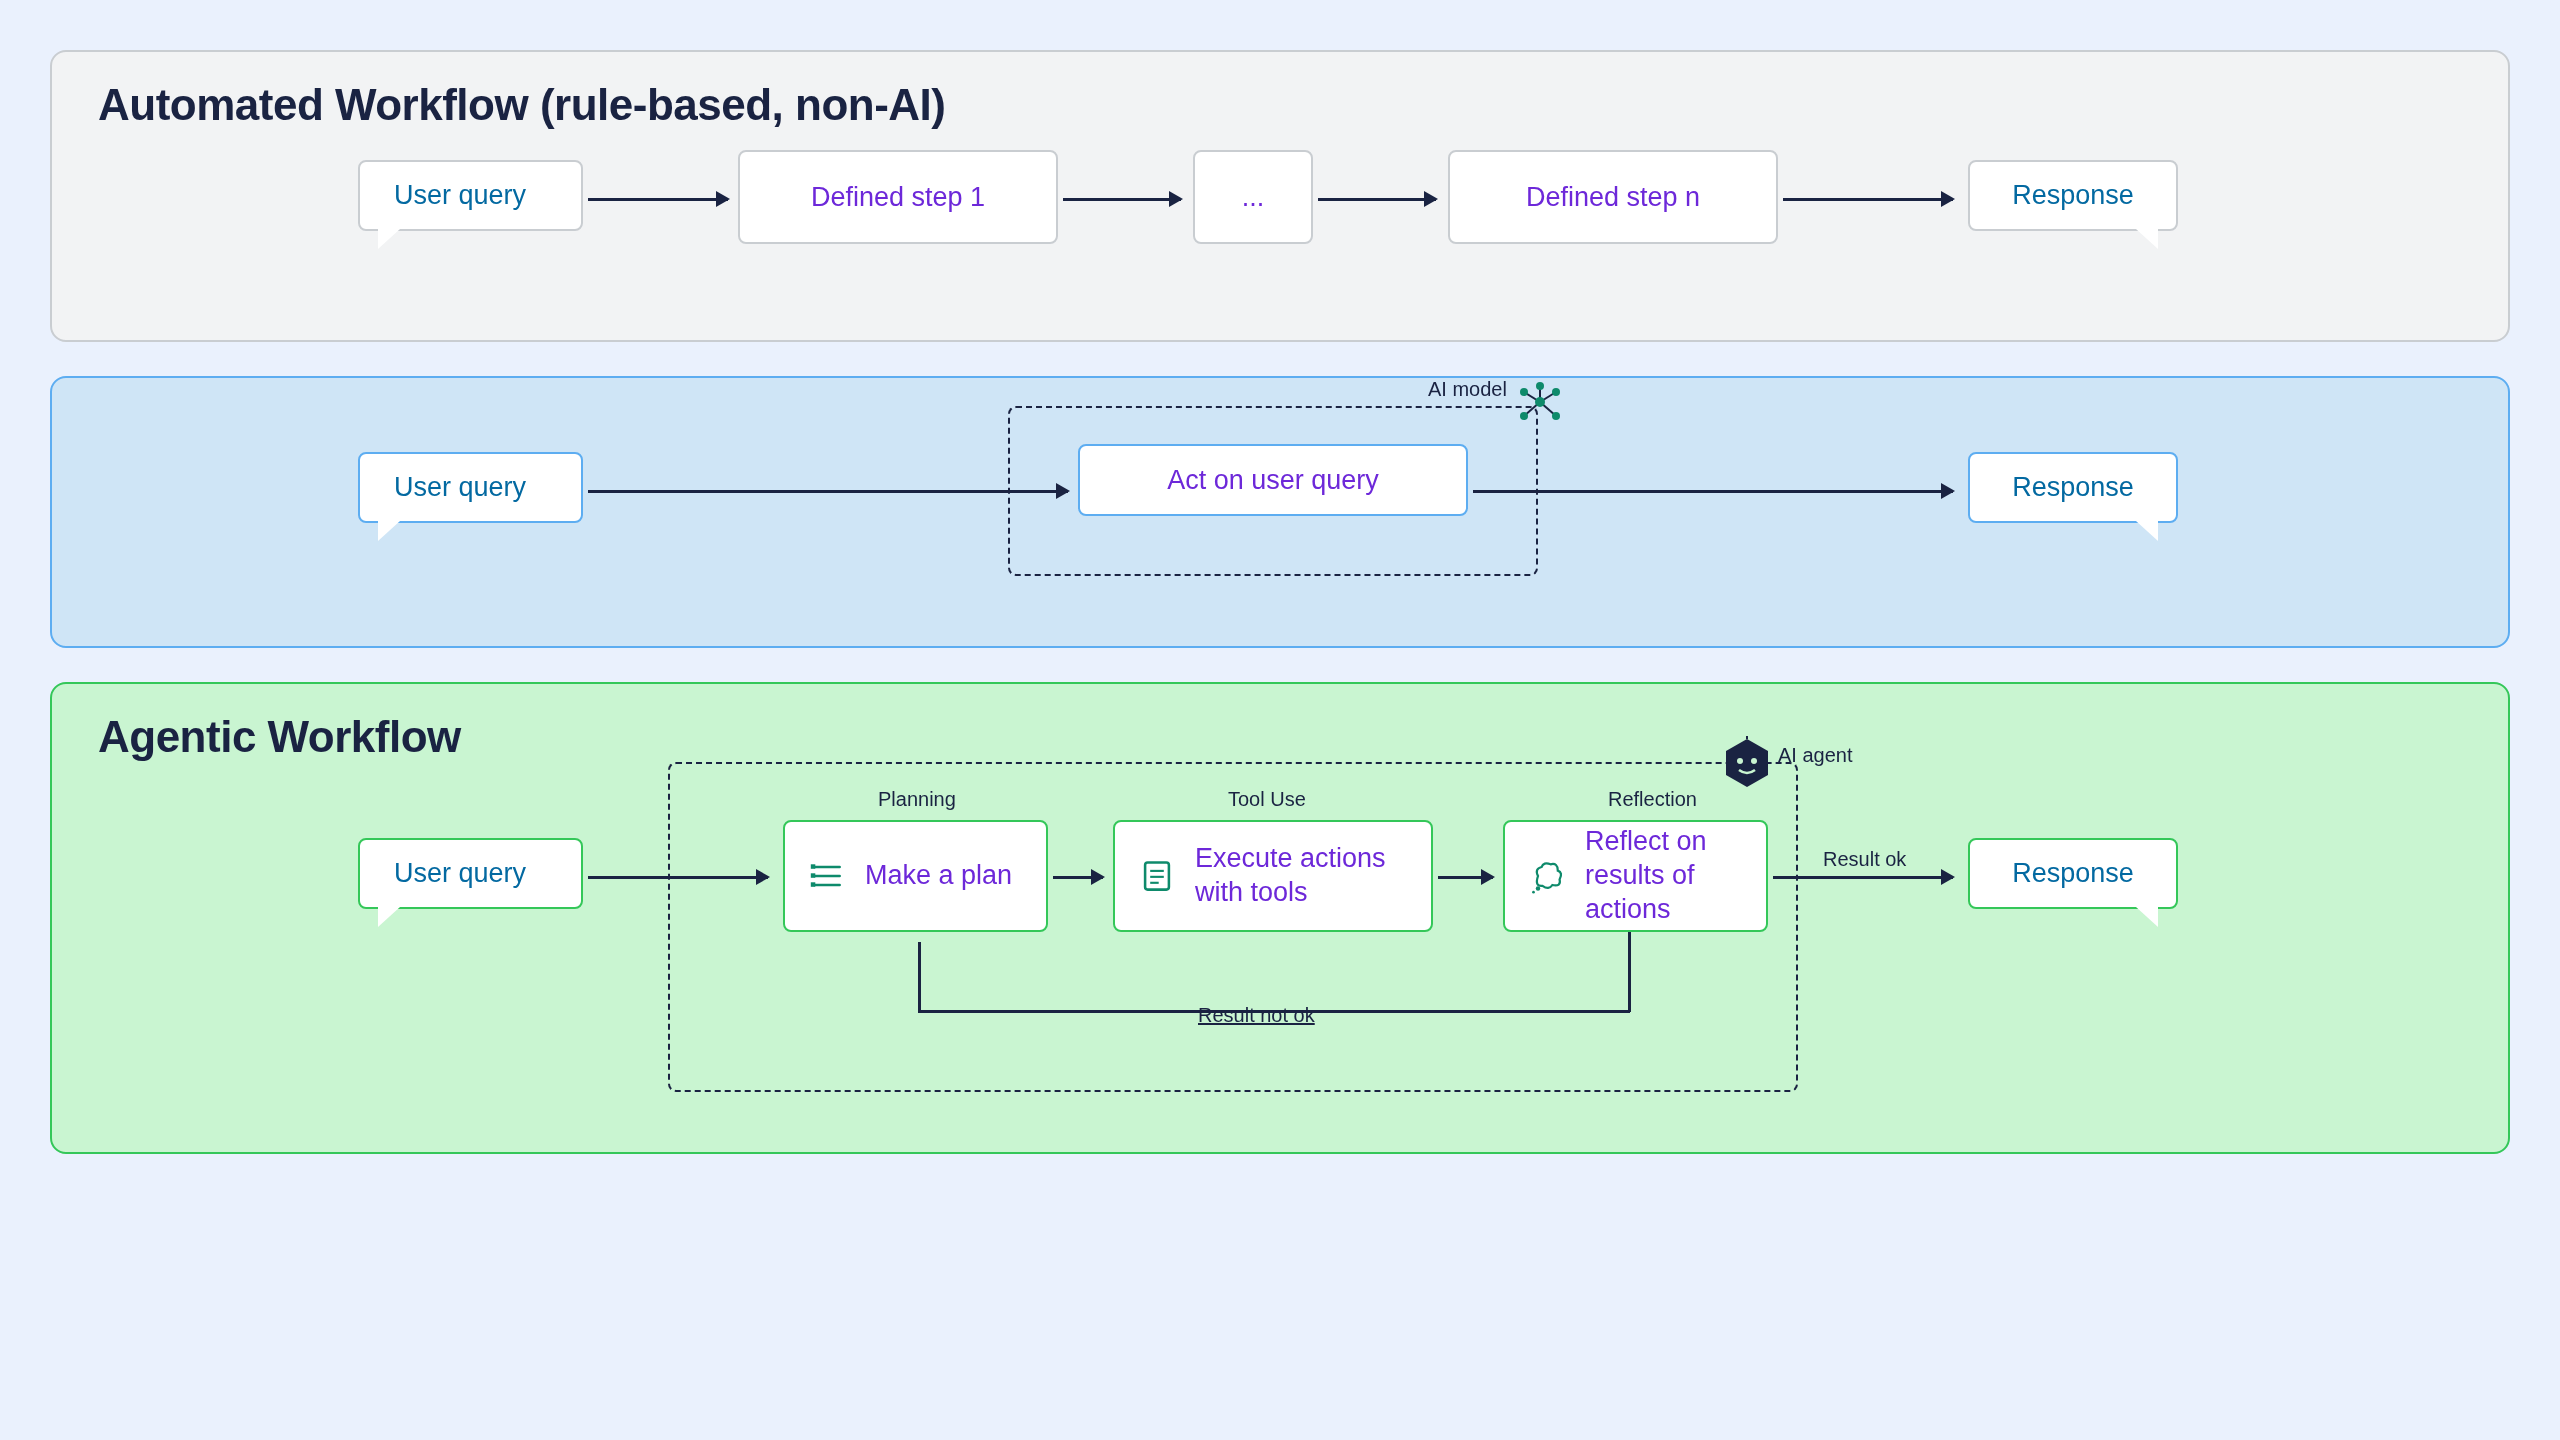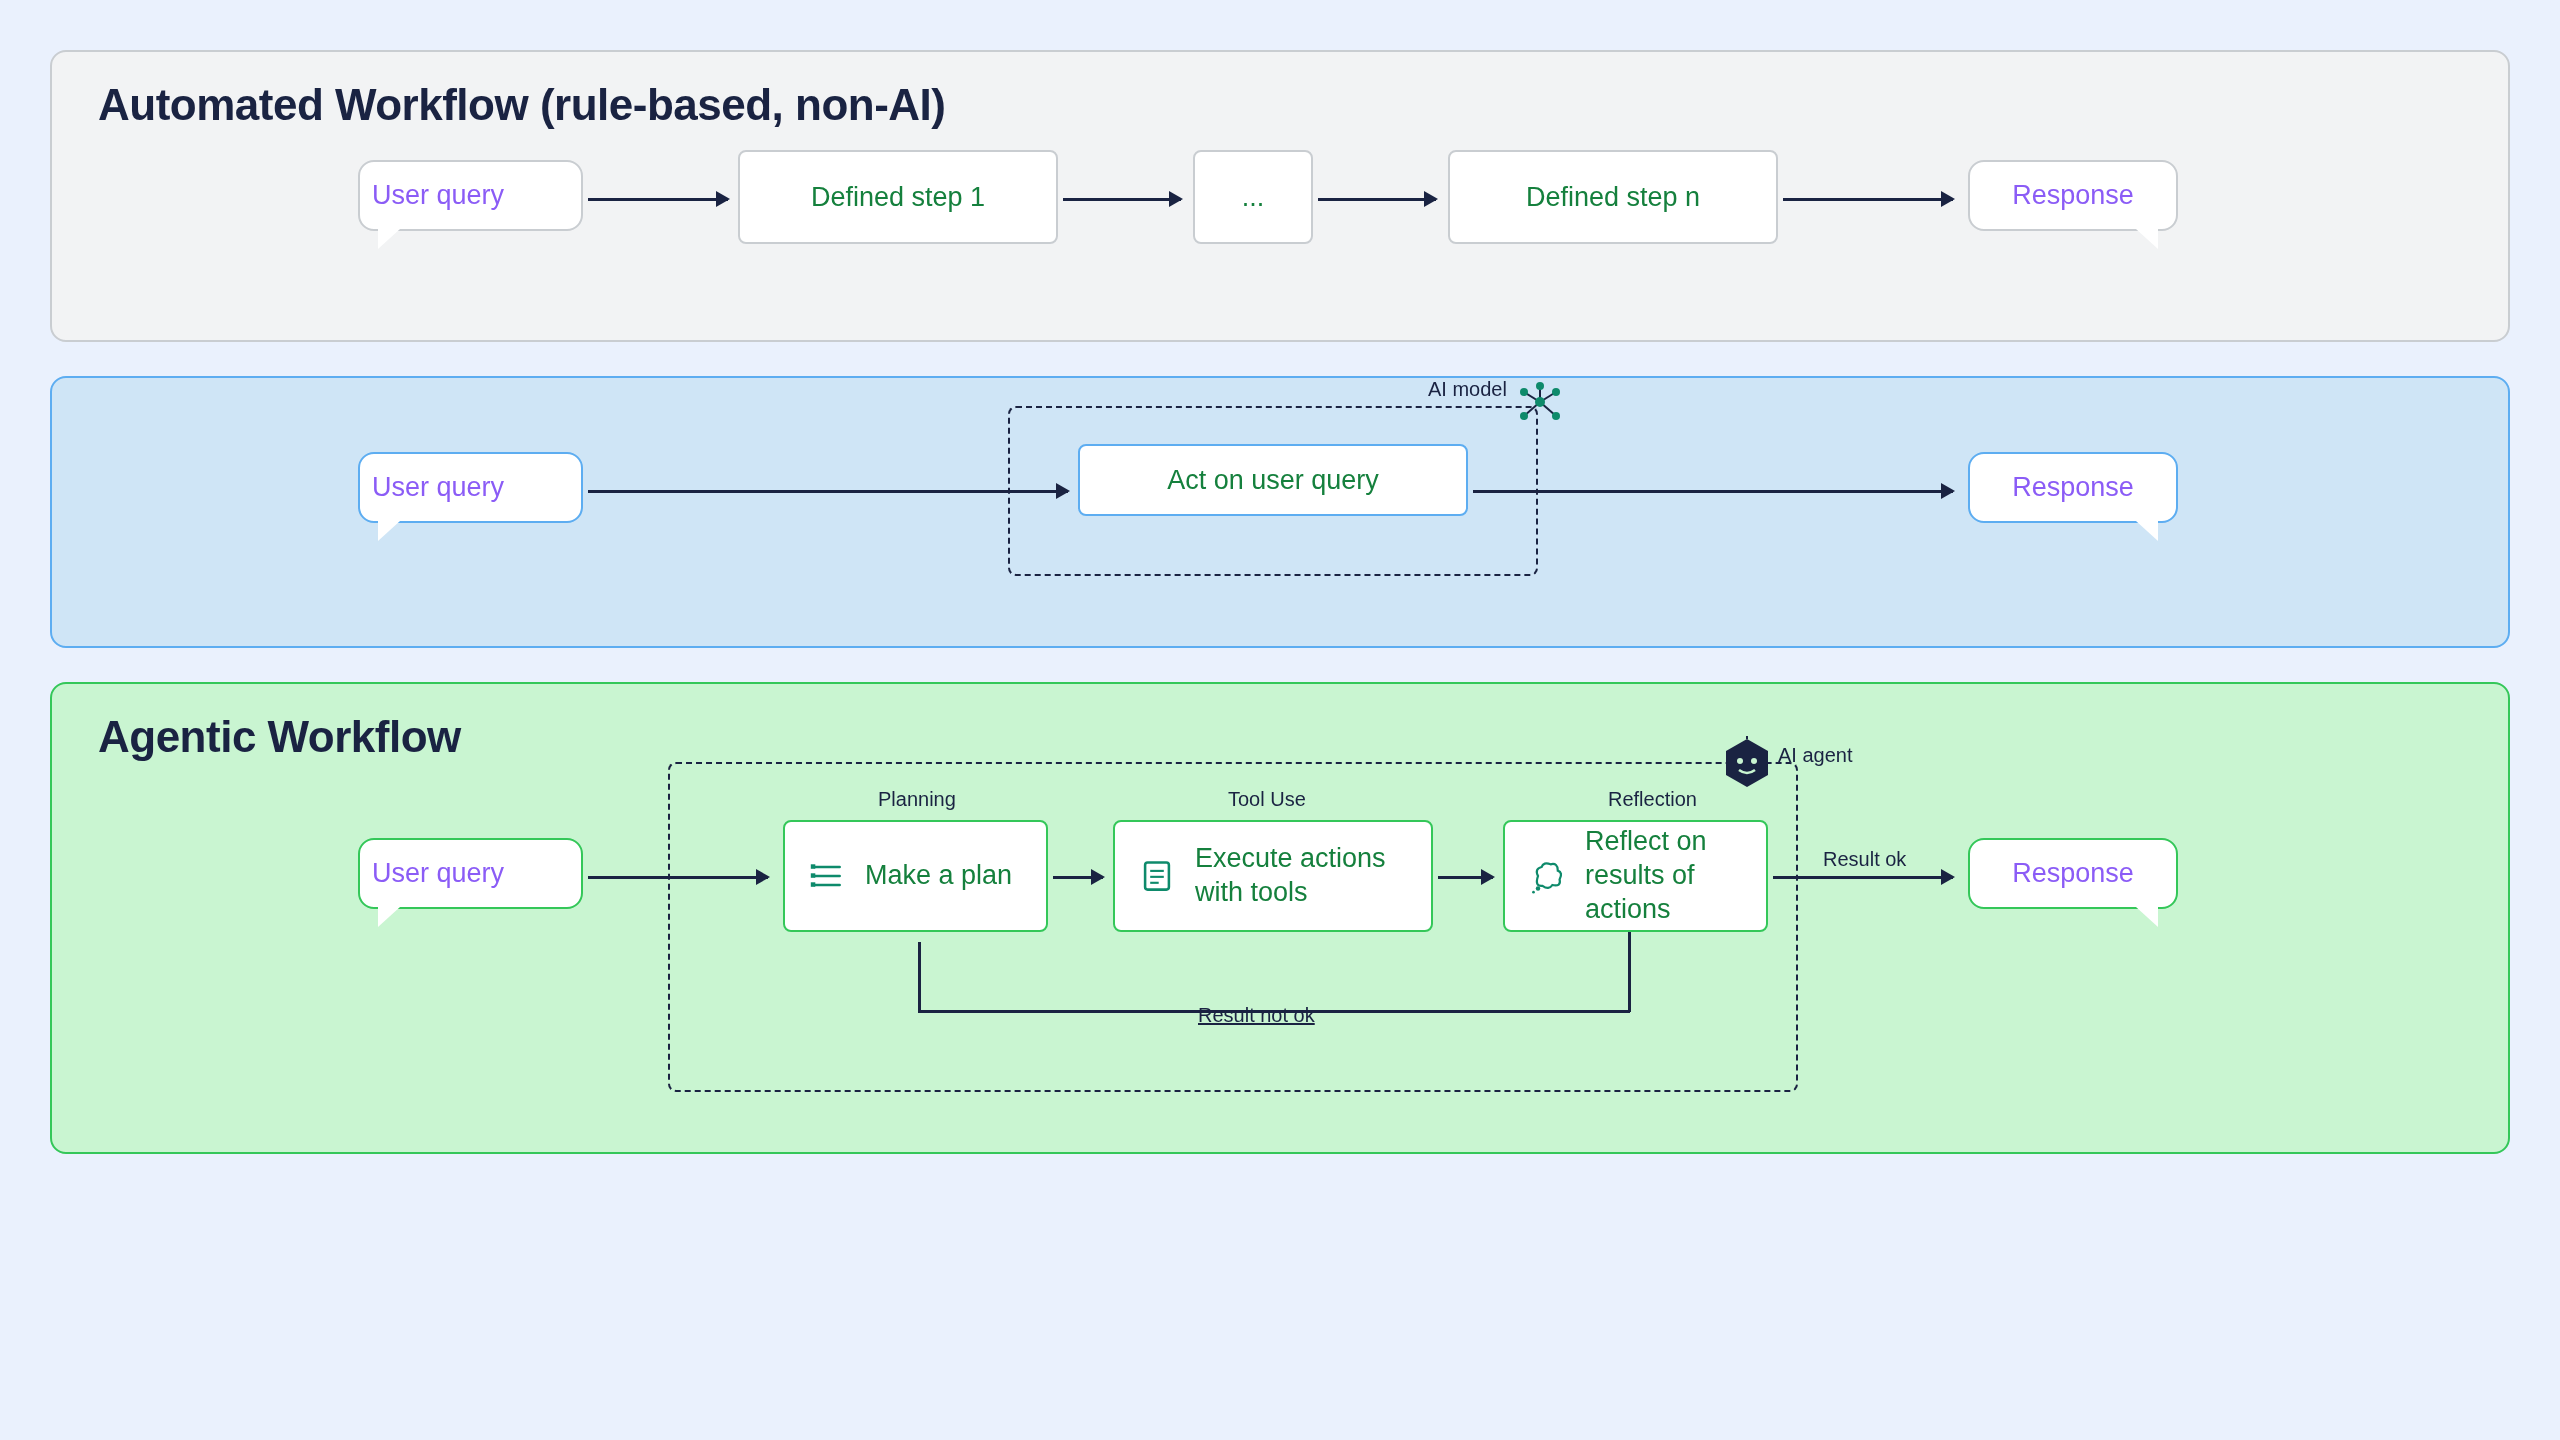--- a/index.html
+++ b/index.html
@@ -32,24 +32,24 @@
   .flow-area {
     position: relative;
     width: 100%;
   }
 
   
   .bubble {
     position: absolute;
     background: #fff;
     border: 2.5px solid;
-    border-radius: 16px;
-    padding: 18px 12px;
+    border-radius: 8px;
+    padding: 18px 34px;
     font-size: 27px;
-    color: #8b5cf6;
+    color: #0369a1;
     font-weight: 500;
   }
   .bubble-tail {
     position: absolute;
     width: 0; height: 0;
   }
   
   .bubble-left .bubble-tail {
     bottom: -20px; left: 18px;
     border-top: 20px solid #fff;
@@ -77,21 +77,21 @@
     border-left: 27px solid transparent;
     z-index: -1;
   }
 
   .box {
     position: absolute;
     background: #fff;
     border: 2.5px solid;
     border-radius: 8px;
     font-size: 27px;
-    color: #15803d;
+    color: #6d28d9;
     display: flex;
     align-items: center;
     justify-content: center;
     padding: 0 22px;
     font-weight: 500;
   }
   .box-icon {
     display: flex;
     align-items: center;
     justify-content: flex-start;

